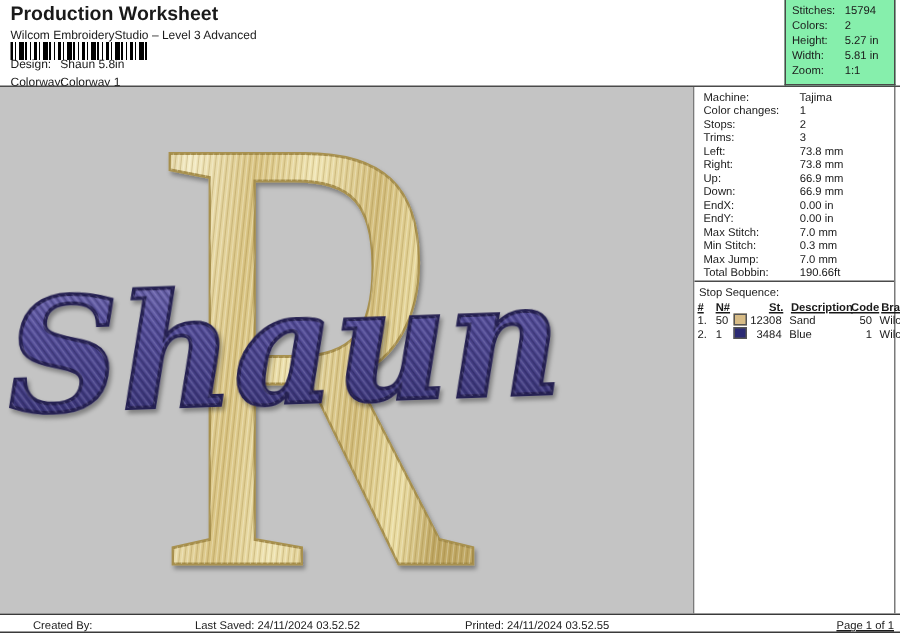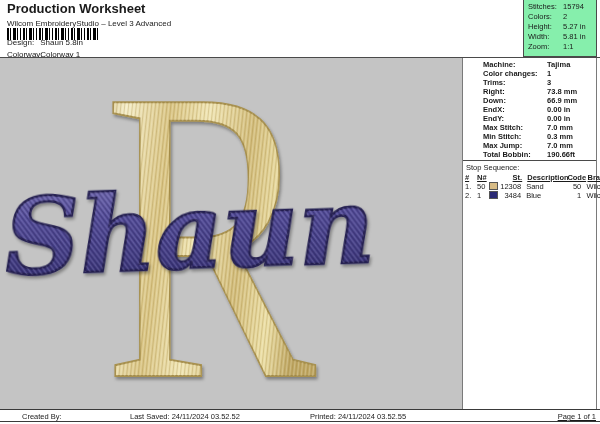--- a/index.html
+++ b/index.html
@@ -34,21 +34,21 @@
     border-right:1px solid #7a7a7a;box-sizing:border-box;
   }
   .letterR{font-family:"Liberation Serif",serif;}
   .script{font-family:"DejaVu Serif",serif;font-style:italic;font-weight:bold;}
   
   .panel{
     position:absolute;left:463px;top:58px;width:134px;height:351px;background:#fff;
     border-right:1px solid #7a7a7a;box-sizing:border-box;font-size:7.5px;
   }
   .machine{padding-top:2px;}
-  .machine .row{height:9px;line-height:9px;padding-left:20px;white-space:nowrap;font-weight:bold;}
+  .machine .row{height:9px;line-height:9px;padding-left:6px;white-space:nowrap;}
   .machine .lbl{display:inline-block;width:62px;}
   .panel-divider{height:1px;background:#4a4a4a;margin-top:1px;}
   .stopseq-title{padding:2px 0 1px 3px;height:9px;line-height:9px;}
   .sstable{padding-left:2px;}
   .sstable .hrow{height:9px;line-height:9px;font-weight:bold;white-space:nowrap;}
   .sstable .hrow span{text-decoration:underline;}
   .sstable .drow{height:9px;line-height:9px;white-space:nowrap;}
   .c-num{display:inline-block;width:10px;}
   .c-needle{display:inline-block;width:12px;}
   .c-st{display:inline-block;width:31px;text-align:right;}
@@ -165,26 +165,38 @@
 
     <div class="row">
           <span class="lbl">Machine:</span>
           <span>Tajima</span>
         </div>
         <div class="row">
           <span class="lbl">Color changes:</span>
           <span>1</span>
         </div>
         <div class="row">
+          <span class="lbl">Stops:</span>
+          <span>2</span>
+        </div>
+        <div class="row">
           <span class="lbl">Trims:</span>
           <span>3</span>
         </div>
         <div class="row">
+          <span class="lbl">Left:</span>
+          <span>73.8 mm</span>
+        </div>
+        <div class="row">
           <span class="lbl">Right:</span>
           <span>73.8 mm</span>
+        </div>
+        <div class="row">
+          <span class="lbl">Up:</span>
+          <span>66.9 mm</span>
         </div>
         <div class="row">
           <span class="lbl">Down:</span>
           <span>66.9 mm</span>
         </div>
         <div class="row">
           <span class="lbl">EndX:</span>
           <span>0.00 in</span>
         </div>
         <div class="row">

